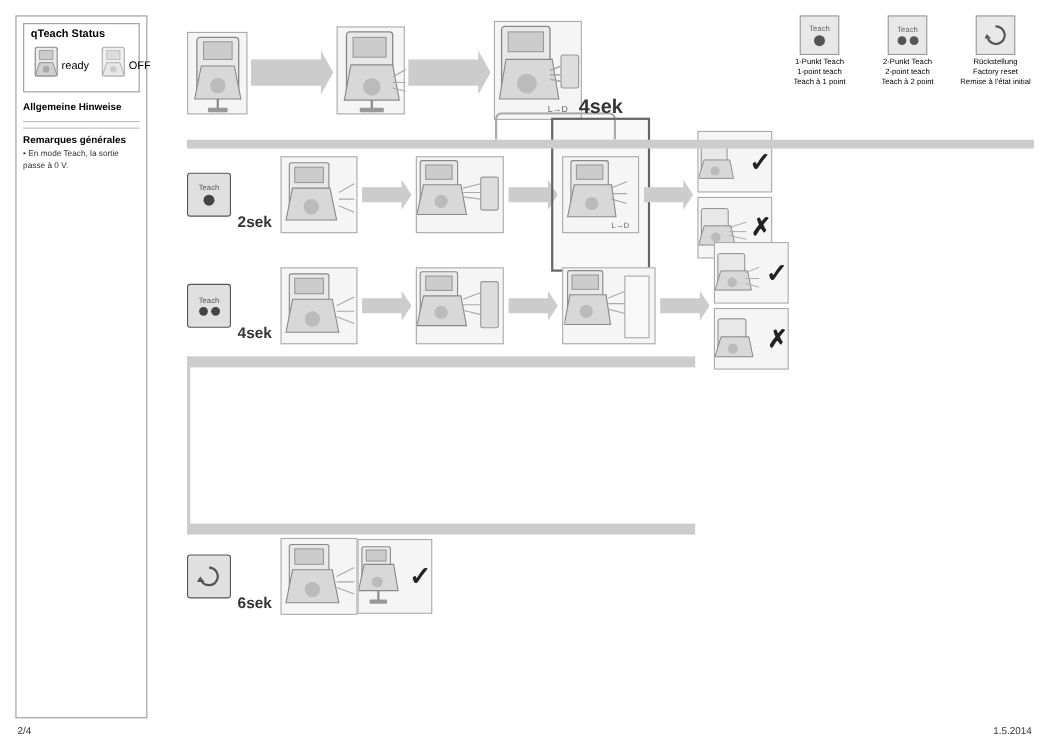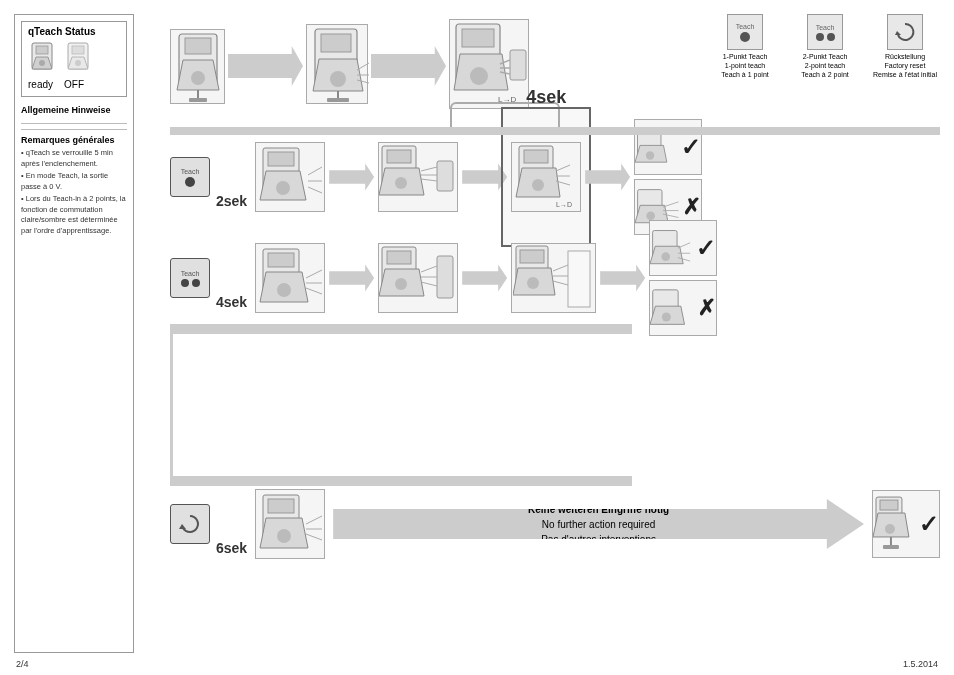--- a/index.html
+++ b/index.html
@@ -49,21 +49,22 @@
     }
 
     .status-images {
       display: flex;
       gap: 8px;
       align-items: flex-end;
     }
 
     .status-item {
       display: flex;
-      flex-direction: column;
+      flex-direction: row;
+      align-items: center;
     }
 
     .status-label {
       font-size: 10px;
       margin-top: 2px;
     }
 
     .info-section {
       margin-bottom: 8px;
     }
@@ -189,23 +190,21 @@
   </div>
 
   <div class="sep-line"></div>
 
 
   <div class="sep-line"></div>
 
   <div class="info-section">
     <div class="info-section-title">Remarques générales</div>
     <div class="info-section-text">
-      <p>qTeach se verrouille 5 min après l'enclenchement.</p>
       <p>En mode Teach, la sortie passe à 0 V.</p>
-      <p>Lors du Teach-in à 2 points, la fonction de commutation claire/sombre est déterminée par l'ordre d'apprentissage.</p>
     </div>
   </div>
 
 </div>
 
 <div class="main-content">
 
   <div style="position:absolute; top:0; left:0; right:0; height:115px;">
 
     <div style="position:absolute; left:0; top:15px; width:55px; height:75px; border:1px solid #aaa; background:#f5f5f5;">
@@ -492,27 +491,20 @@
         <rect x="5" y="3" width="36" height="48" rx="2" fill="#e8e8e8" stroke="#888" stroke-width="1"></rect>
         <rect x="10" y="7" width="26" height="14" fill="#ccc" stroke="#999"></rect>
         <polygon points="8,26 44,26 50,56 2,56" fill="#d8d8d8" stroke="#888"></polygon>
         <circle cx="26" cy="44" r="7" fill="#bbb"></circle>
         <line x1="48" y1="32" x2="64" y2="24" stroke="#aaa" stroke-width="1"></line>
         <line x1="48" y1="37" x2="64" y2="37" stroke="#aaa" stroke-width="1"></line>
         <line x1="48" y1="42" x2="64" y2="48" stroke="#aaa" stroke-width="1"></line>
       </svg>
     </div>
 
-    <div style="flex:1; height:50px; margin:0 8px; background:#ccc; clip-path:polygon(0 20%, 93% 20%, 93% 0%, 100% 50%, 93% 100%, 93% 80%, 0 80%); display:flex; align-items:center; justify-content:center; position:relative;">
-      <div style="position:absolute; top:50%; left:50%; transform:translate(-50%,-50%); text-align:center; line-height:1.5;">
-        <div style="font-size:10px; font-weight:bold;">Keine weiteren Eingriffe nötig</div>
-        <div style="font-size:10px;">No further action required</div>
-        <div style="font-size:10px;">Pas d'autres interventions</div>
-      </div>
-    </div>
 
     <div style="width:68px; height:68px; border:1px solid #aaa; background:#f5f5f5; display:flex; align-items:center; justify-content:center; gap:4px;">
       <svg width="42" height="58" viewBox="0 0 42 58">
         <rect x="3" y="2" width="26" height="38" rx="2" fill="#e8e8e8" stroke="#888"></rect>
         <rect x="7" y="5" width="18" height="10" fill="#ccc" stroke="#999"></rect>
         <polygon points="5,18 32,18 36,42 0,42" fill="#d8d8d8" stroke="#888"></polygon>
         <circle cx="17" cy="34" r="5" fill="#bbb"></circle>
         <line x1="18" y1="42" x2="18" y2="52" stroke="#888" stroke-width="2"></line>
         <rect x="10" y="50" width="16" height="4" fill="#999" rx="1"></rect>
       </svg>

